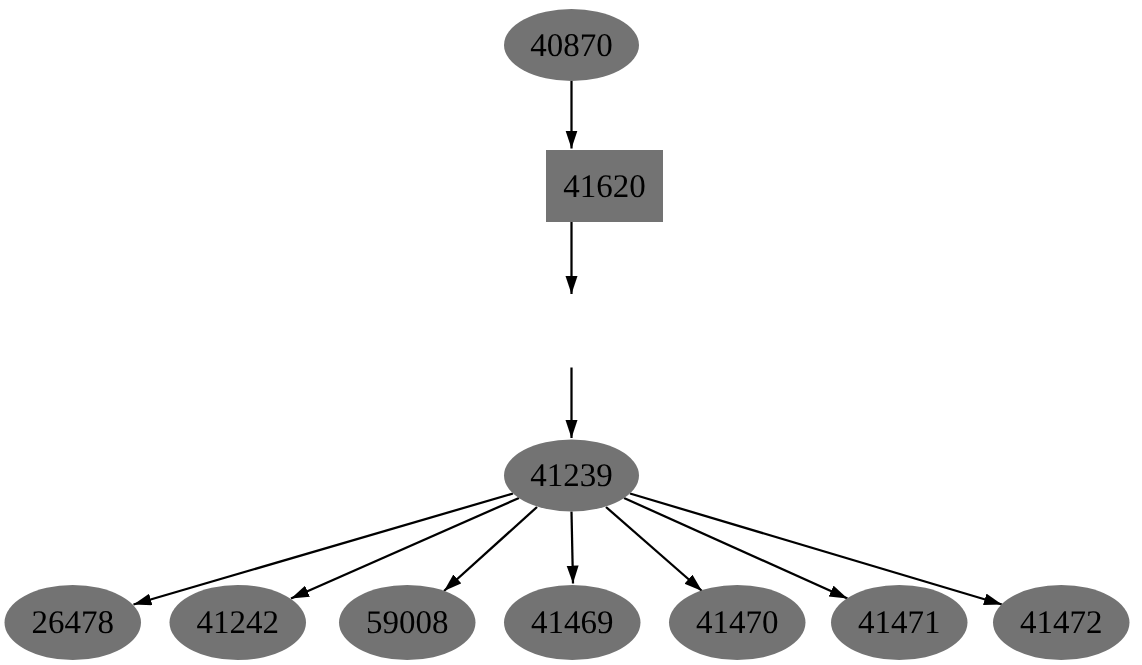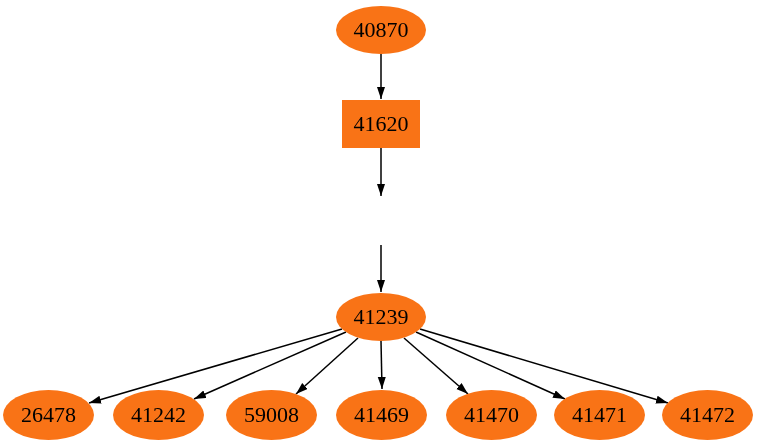--- a/index.html
+++ b/index.html
@@ -24,29 +24,29 @@
   }
   .edges line {
     stroke: #000000;
     stroke-width: 1.5;
   }
   .node {
     position: absolute;
     display: flex;
     align-items: center;
     justify-content: center;
-    background: #f97316;
+    background: #737373;
     color: #000000;
     font-size: 22px;
     line-height: 1;
     box-sizing: border-box;
     user-select: none;
   }
   .node.ellipse { border-radius: 50%; }
-  .node.box { border-radius: 0; }
+  .node.box { border-radius: 0; margin-left: 22px; }
 </style>
 </head>
 <body>
 
 <div class="canvas">
 
   <svg class="edges" viewBox="0 0 761 443" xmlns="http://www.w3.org/2000/svg">
     <defs>
       <marker id="arrow" markerUnits="userSpaceOnUse" markerWidth="13" markerHeight="9" refX="12" refY="4" orient="auto">
         <path d="M0,0 L12,4 L0,8 Z" fill="#000000"></path>

